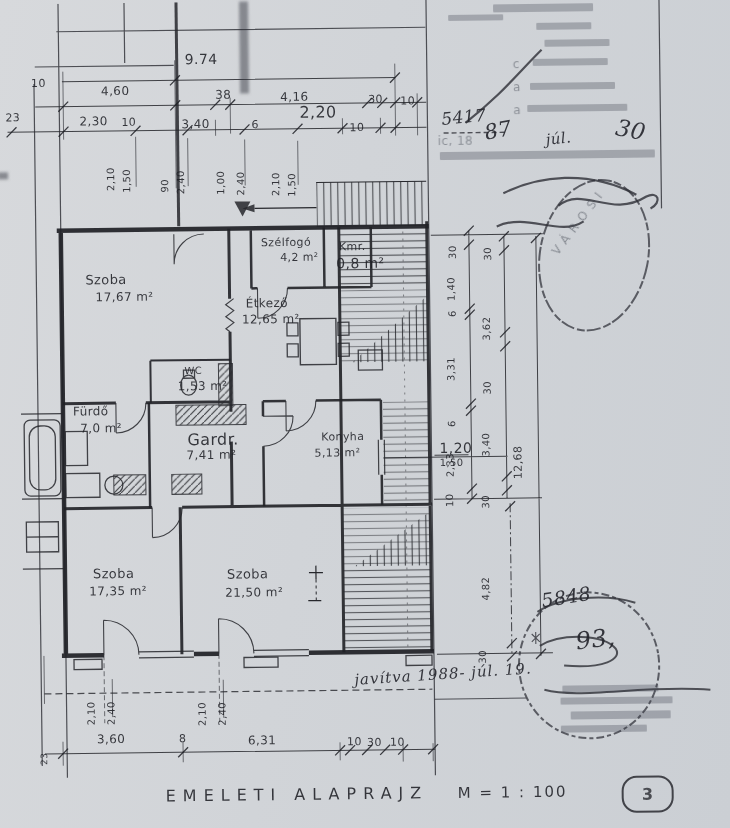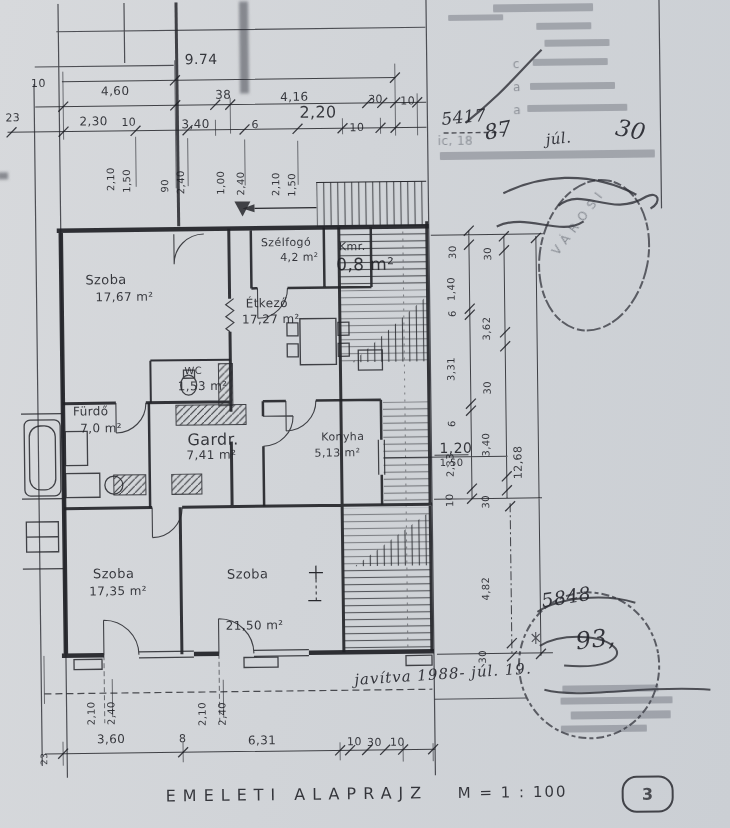--- a/index.html
+++ b/index.html
@@ -169,35 +169,35 @@
 <div class="fb" style="left:558px;top:688px;width:96px;height:7px"></div>
 <div class="fb" style="left:556px;top:700px;width:112px;height:7px"></div>
 <div class="fb" style="left:566px;top:714px;width:100px;height:8px"></div>
 <div class="fb" style="left:556px;top:728px;width:86px;height:7px"></div>
 
 <div class="lbl" style="left:86px;top:270px;font-size:13px">Szoba</div>
 <div class="lbl" style="left:96px;top:288px;font-size:12px">17,67 m²</div>
 <div class="lbl" style="left:262px;top:236px;font-size:11px">Szélfogó</div>
 <div class="lbl" style="left:281px;top:251px;font-size:11px">4,2 m²</div>
 <div class="lbl" style="left:340px;top:241px;font-size:11px">Kmr.</div>
-<div class="lbl" style="left:337px;top:256px;font-size:17px">0,8 m²</div>
+<div class="lbl" style="left:337px;top:256px;font-size:14px">0,8 m²</div>
 <div class="lbl" style="left:246px;top:296px;font-size:12px">Étkező</div>
-<div class="lbl" style="left:242px;top:312px;font-size:12px">17,27 m²</div>
+<div class="lbl" style="left:242px;top:312px;font-size:12px">12,65 m²</div>
 <div class="lbl" style="left:184px;top:364px;font-size:10px">WC</div>
 <div class="lbl" style="left:177px;top:378px;font-size:12px">1,53 m²</div>
 <div class="lbl" style="left:72px;top:402px;font-size:12px">Fürdő</div>
 <div class="lbl" style="left:79px;top:419px;font-size:12px">7,0 m²</div>
 <div class="lbl" style="left:186px;top:430px;font-size:16px">Gardr.</div>
 <div class="lbl" style="left:185px;top:447px;font-size:12px">7,41 m²</div>
 <div class="lbl" style="left:320px;top:431px;font-size:11px">Konyha</div>
 <div class="lbl" style="left:313px;top:447px;font-size:11px">5,13 m²</div>
 <div class="lbl" style="left:90px;top:564px;font-size:13px">Szoba</div>
 <div class="lbl" style="left:86px;top:582px;font-size:12px">17,35 m²</div>
 <div class="lbl" style="left:224px;top:566px;font-size:13px">Szoba</div>
-<div class="lbl" style="left:222px;top:618px;font-size:12px">21,50 m²</div>
+<div class="lbl" style="left:222px;top:585px;font-size:12px">21,50 m²</div>
 
 <div class="lbl" style="left:34px;top:74px;font-size:11px">10</div>
 <div class="lbl" style="left:188px;top:50px;font-size:14px">9.74</div>
 <div class="lbl" style="left:104px;top:82px;font-size:12px">4,60</div>
 <div class="lbl" style="left:218px;top:87px;font-size:12px">38</div>
 <div class="lbl" style="left:283px;top:90px;font-size:12px">4,16</div>
 <div class="lbl" style="left:371px;top:94px;font-size:11px">30</div>
 <div class="lbl" style="left:403px;top:96px;font-size:11px">10</div>
 <div class="lbl" style="left:8px;top:108px;font-size:11px">23</div>
 <div class="lbl" style="left:82px;top:112px;font-size:12px">2,30</div>

